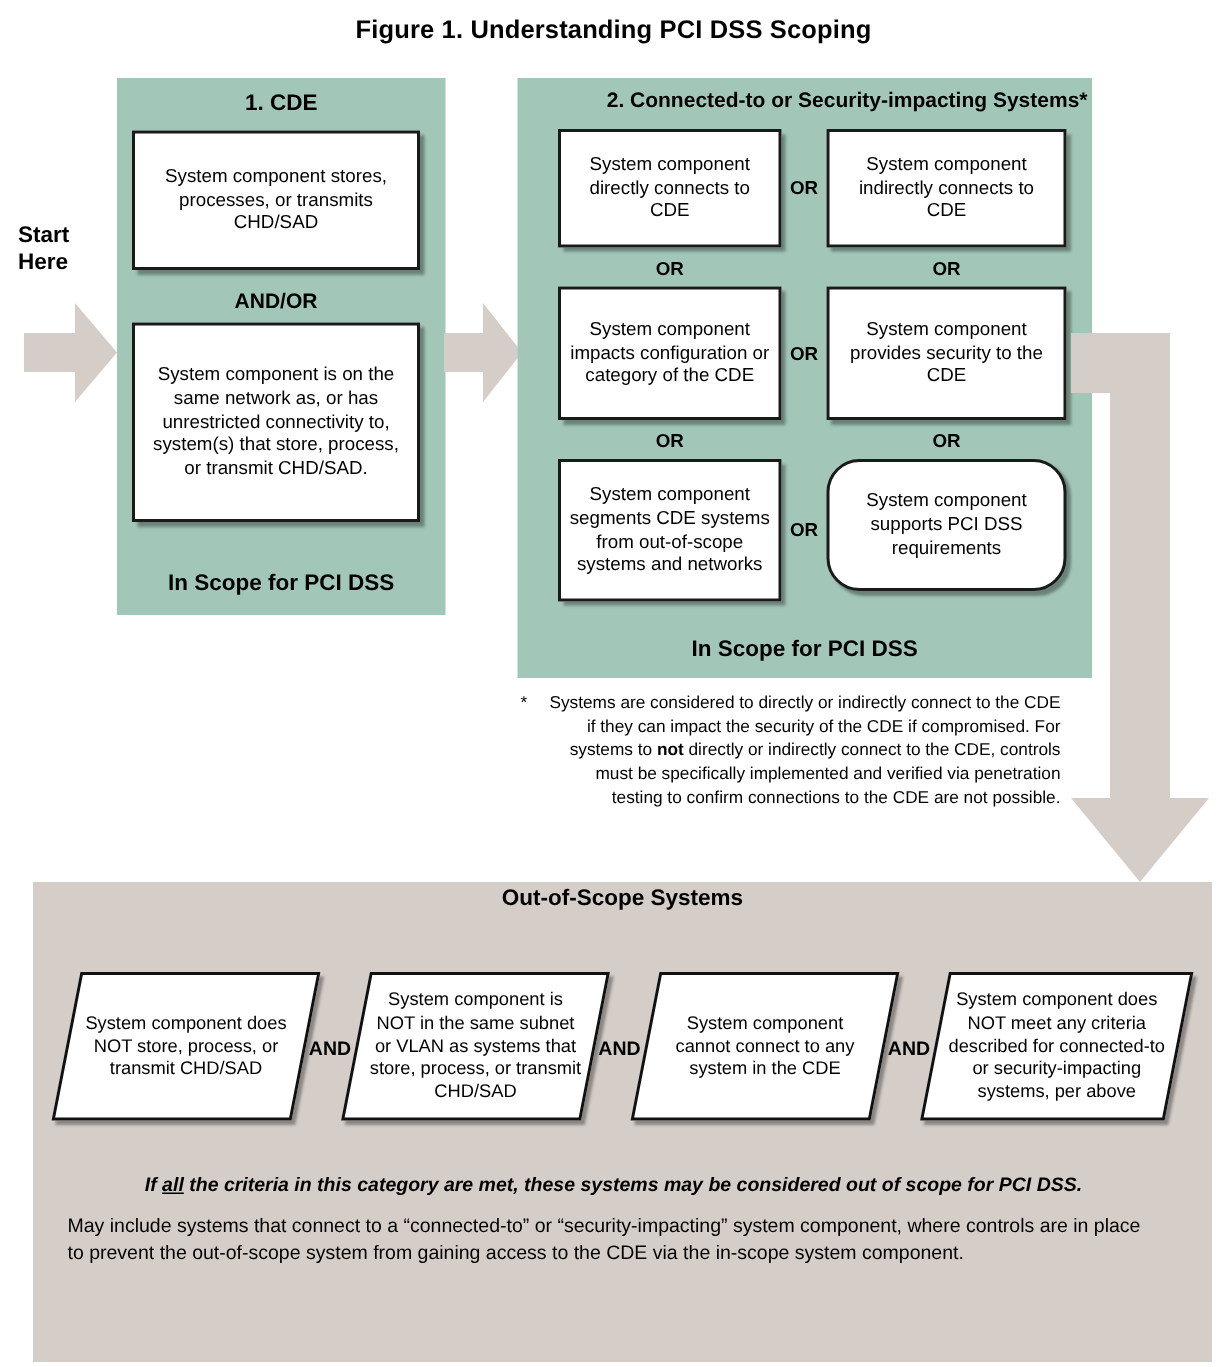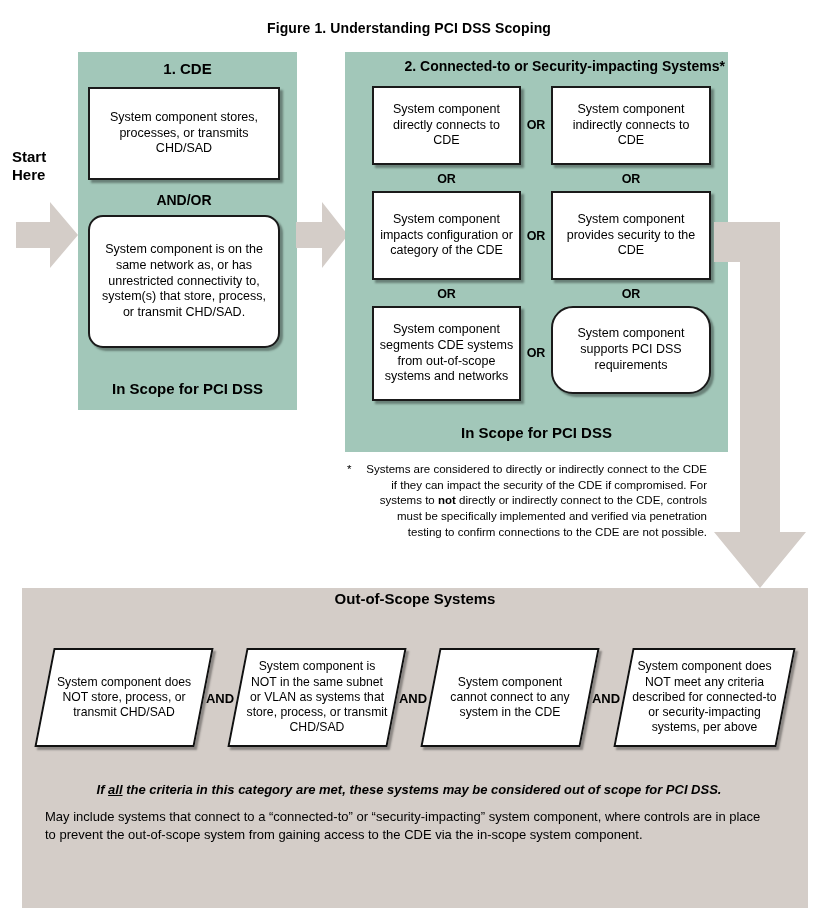--- a/index.html
+++ b/index.html
@@ -14,24 +14,24 @@
     position: relative;
     font-family: "Liberation Sans", sans-serif;
     color: #000000;
     overflow: hidden;
   }
 
   
   #figure-title {
     position: absolute;
     left: 0;
-    top: 20px;
+    top: 10px;
     width: 818px;
     text-align: center;
-    font-size: 14px;
+    font-size: 17px;
     font-weight: bold;
     letter-spacing: 0.1px;
   }
 
   
   .panel {
     position: absolute;
     box-sizing: border-box;
   }
   .panel-teal { background: #a2c7b9; }
@@ -169,21 +169,21 @@
 <div class="panel panel-teal" style="left:78px;top:52px;width:219px;height:358px;"></div>
 
 <div class="panel-heading" style="left:78px;top:60px;width:219px;font-size:15px;">1. CDE</div>
 
 <div class="crit-box" style="left:88px;top:87px;width:192px;height:93px;">
   <span>System component stores, processes, or transmits CHD/SAD</span>
 </div>
 
 <div class="conn" style="left:88px;top:190px;width:192px;height:20px;font-size:14px;">AND/OR</div>
 
-<div class="crit-box" style="left:88px;top:215px;width:192px;height:133px;border-radius:15px;">
+<div class="crit-box" style="left:88px;top:215px;width:192px;height:133px;">
   <span>System component is on the same network as, or has unrestricted connectivity to, system(s) that store, process, or transmit CHD/SAD.</span>
 </div>
 
 <div class="panel-footer" style="left:78px;top:380px;width:219px;">In Scope for PCI DSS</div>
 
 <svg class="arrow-shape" style="left:296px;top:200px;" width="52" height="70" viewBox="0 0 52 70">
   <polygon points="0,22 26,22 26,2 52,35 26,68 26,48 0,48" fill="#d4cdc8"></polygon>
 </svg>
 
 <div class="panel panel-teal" style="left:345px;top:52px;width:383px;height:400px;"></div>

